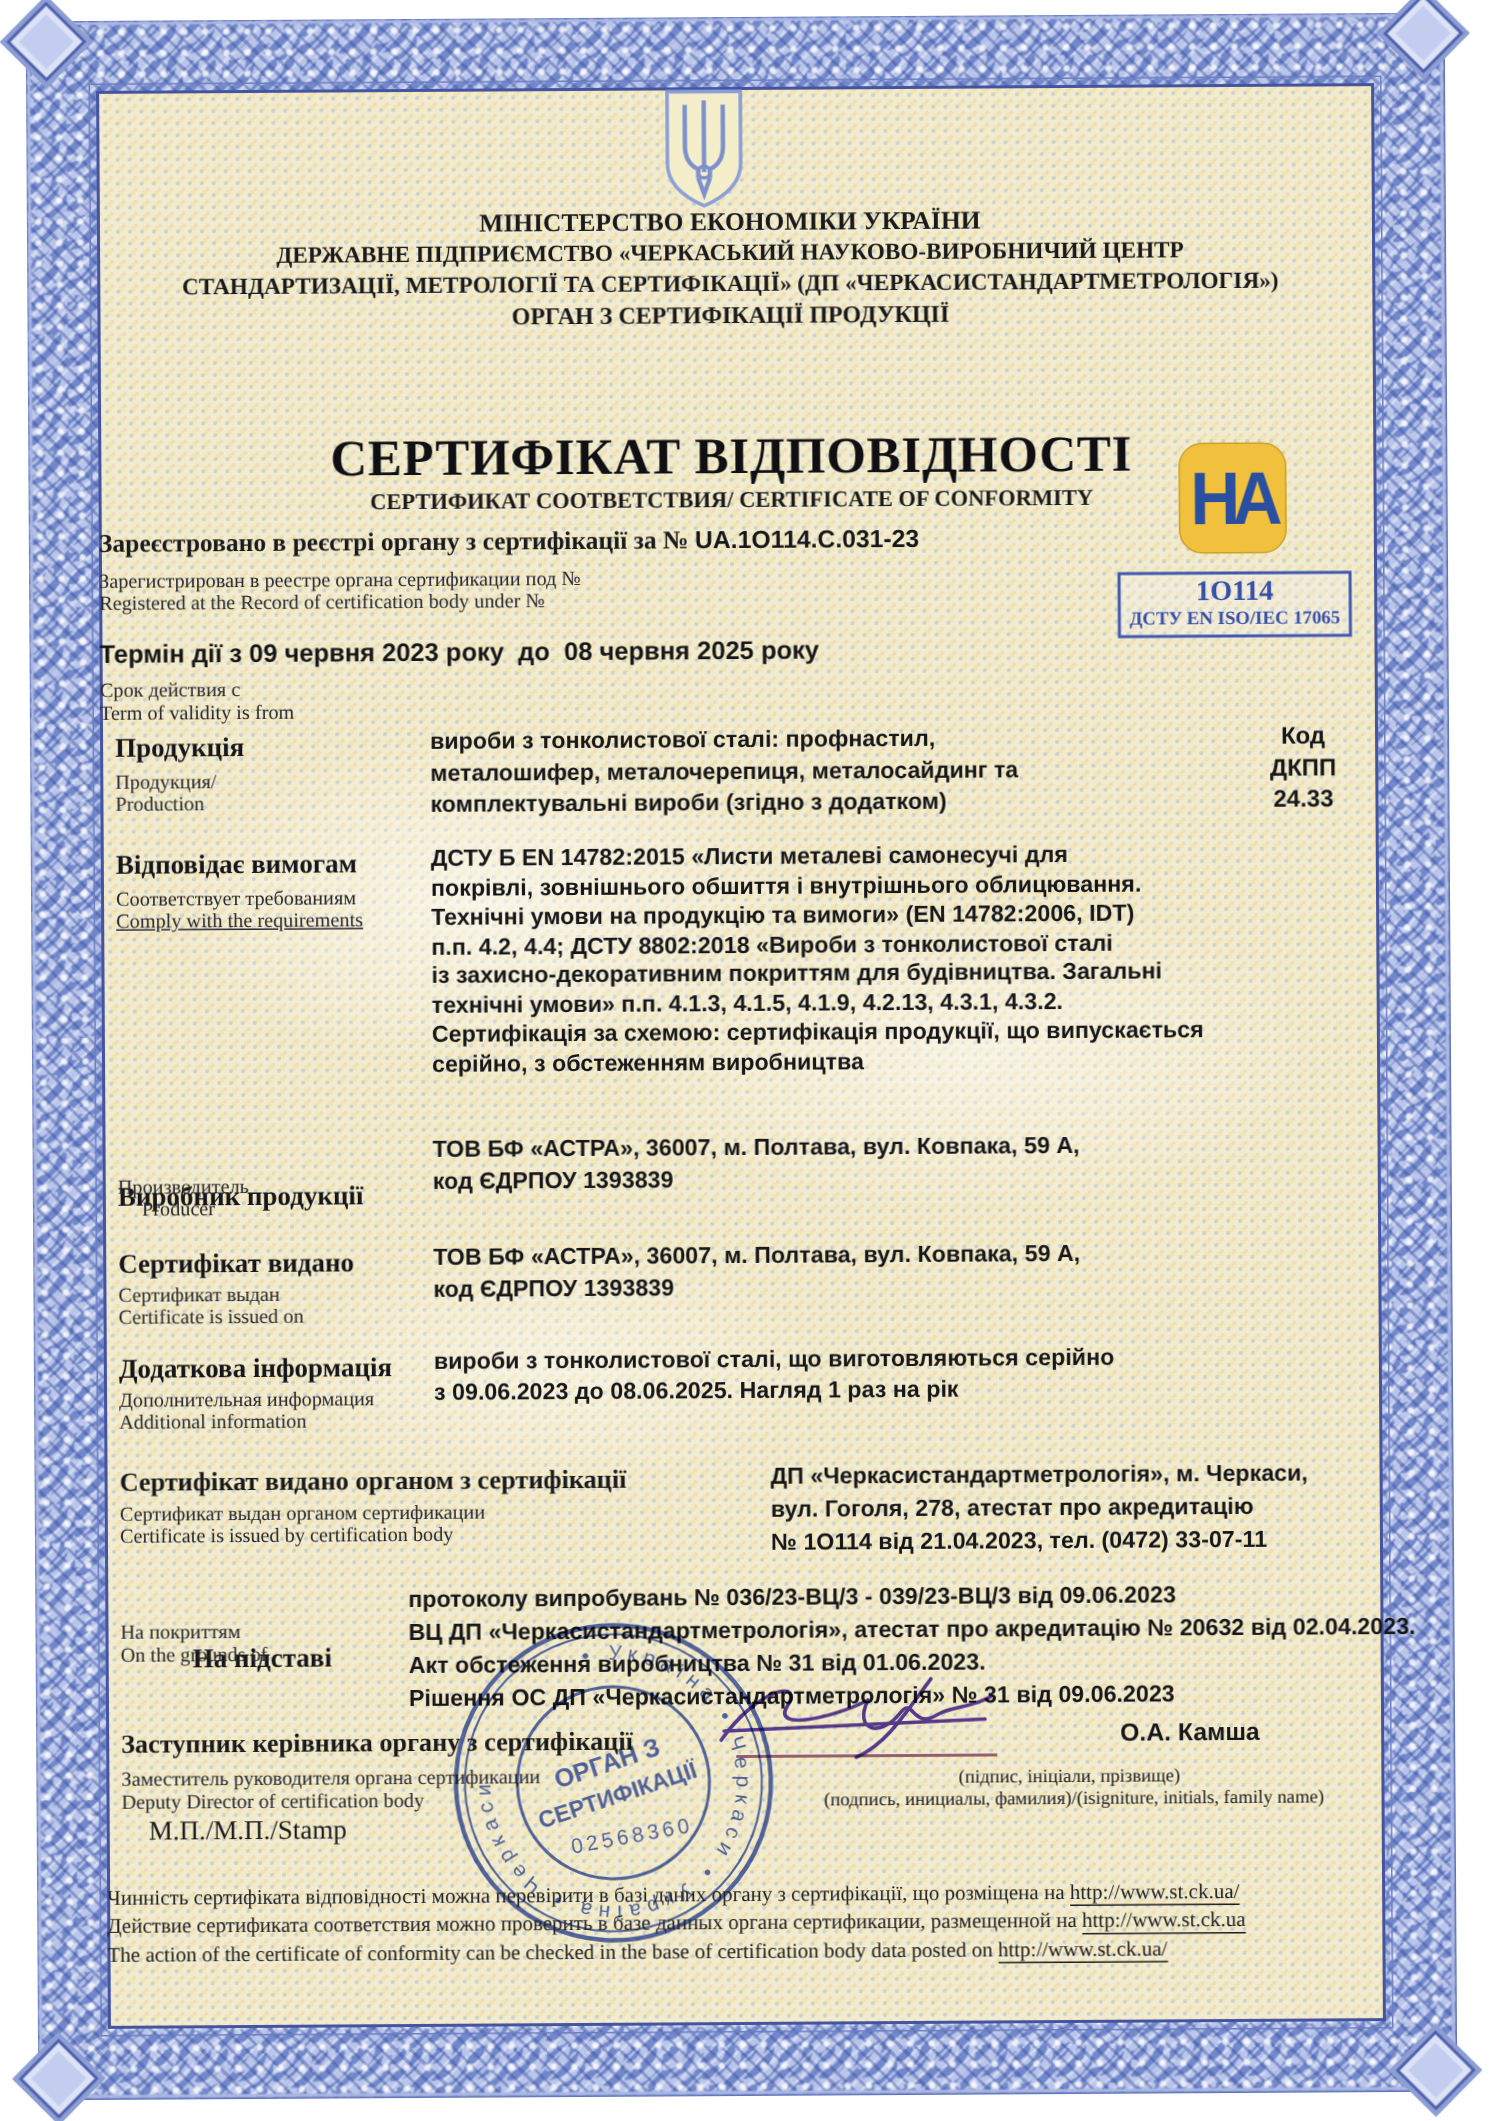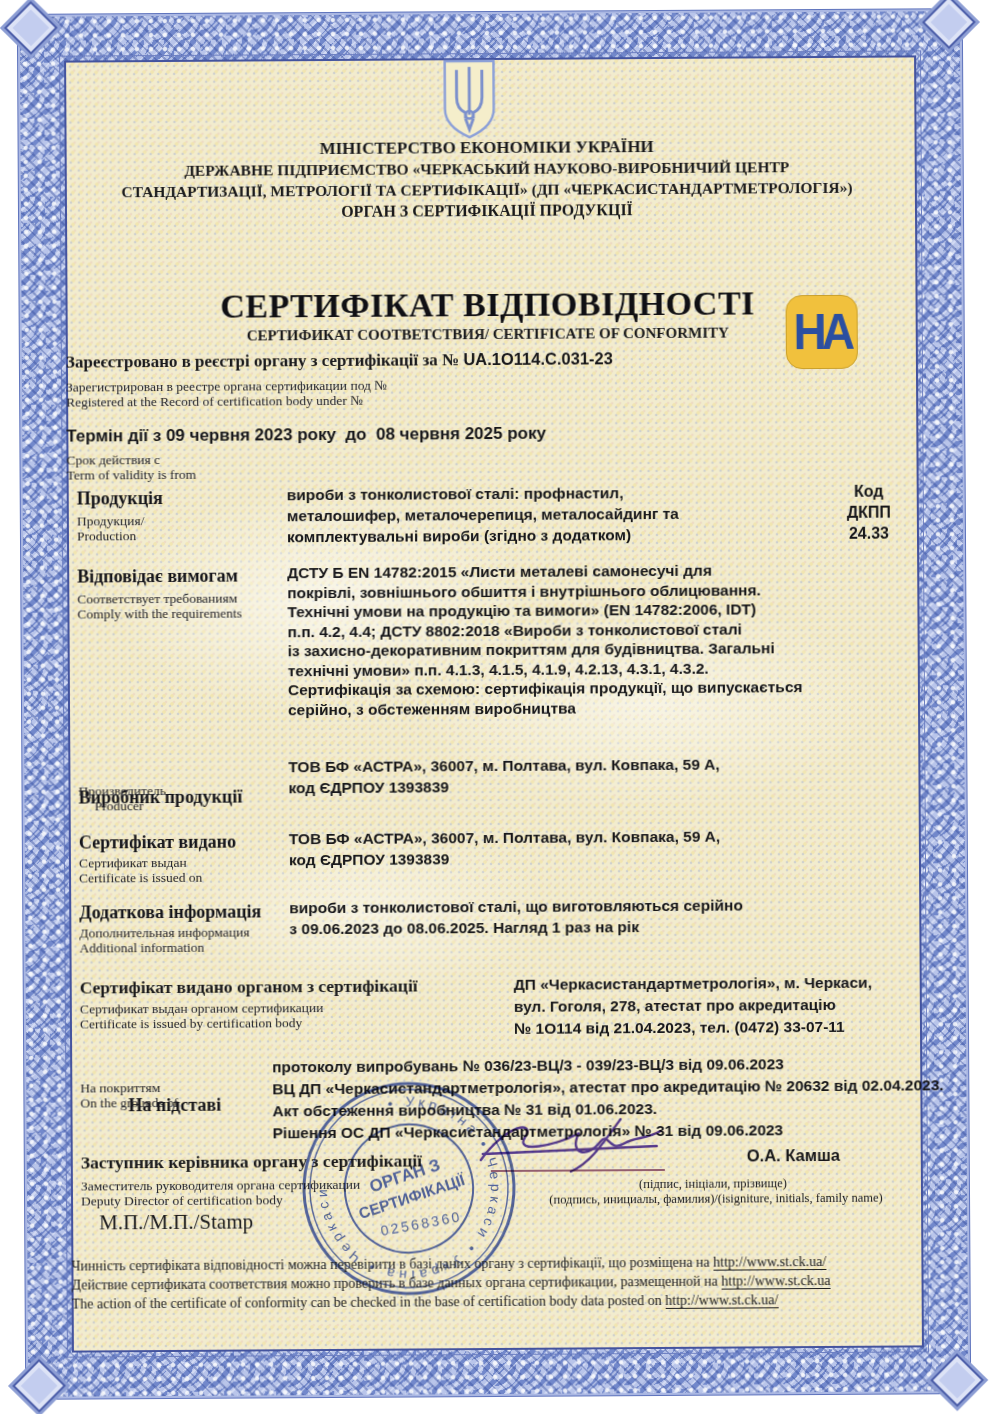--- a/index.html
+++ b/index.html
@@ -99,20 +99,24 @@
     <div class="abs ctr serifB hdr2" style="left:70px;top:160px;width:840px;">ДЕРЖАВНЕ ПІДПРИЄМСТВО «ЧЕРКАСЬКИЙ НАУКОВО-ВИРОБНИЧИЙ ЦЕНТР</div>
     <div class="abs ctr serifB hdr2" style="left:56px;top:181px;width:868px;">СТАНДАРТИЗАЦІЇ, МЕТРОЛОГІЇ ТА СЕРТИФІКАЦІЇ» (ДП «ЧЕРКАСИСТАНДАРТМЕТРОЛОГІЯ»)</div>
     <div class="abs ctr serifB hdr2" style="left:70px;top:202px;width:840px;font-size:16px;">ОРГАН З СЕРТИФІКАЦІЇ ПРОДУКЦІЇ</div>
 
     <div class="abs ctr serifB title-main" style="left:90px;top:286px;width:800px;">СЕРТИФІКАТ ВІДПОВІДНОСТІ</div>
     <div class="abs ctr serifB title-sub" style="left:90px;top:326px;width:800px;">СЕРТИФИКАТ СООТВЕТСТВИЯ/ CERTIFICATE OF CONFORMITY</div>
 
     <div class="abs na-logo">
       <span>НА</span>
     </div>
+    <div class="abs num-box serifB">
+      <div class="n1">1О114</div>
+      <div class="n2">ДСТУ EN ISO/IEC 17065</div>
+    </div>
 
     <div class="abs" style="left:68px;top:350px;font-size:17px;">
       <span class="serifB">Зареєстровано в реєстрі органу з сертифікації за № </span><span class="sansB" style="font-size:16.5px;">UA.1О114.С.031-23</span>
     </div>
     <div class="abs serifR lblS" style="left:68px;top:377px;">Зарегистрирован в реестре органа сертификации под №</div>
     <div class="abs serifR lblS" style="left:68px;top:392px;">Registered at the Record of certification body under №</div>
 
     <div class="abs sansB ws" style="left:68px;top:424px;font-size:17px;">Термін дії з 09 червня 2023 року  до  08 червня 2025 року</div>
     <div class="abs serifR lblS" style="left:68px;top:450px;">Срок действия с</div>
     <div class="abs serifR lblS" style="left:68px;top:465px;">Term of validity is from</div>
@@ -122,21 +126,21 @@
     <div class="abs serifR lblS" style="left:78px;top:526px;">Production</div>
     <div class="abs sansB cnt pre" style="left:288px;top:483px;line-height:21px;">вироби з тонколистової сталі: профнастил,
 металошифер, металочерепиця, металосайдинг та
 комплектувальні вироби (згідно з додатком)</div>
     <div class="abs sansB ctr pre" style="left:826px;top:483px;width:88px;font-size:16px;line-height:21px;">Код
 ДКПП
 24.33</div>
 
     <div class="abs serifB lblU" style="left:78px;top:564px;">Відповідає вимогам</div>
     <div class="abs serifR lblS" style="left:78px;top:589px;">Соответствует требованиям</div>
-    <div class="abs serifR lblS" style="left:78px;top:604px;">Comply with the requirements</div>
+    <div class="abs serifR lblS" style="left:78px;top:604px;text-decoration:underline;">Comply with the requirements</div>
     <div class="abs sansB cnt pre" style="left:288px;top:562px;line-height:19.5px;">ДСТУ Б EN 14782:2015 «Листи металеві самонесучі для
 покрівлі, зовнішнього обшиття і внутрішнього облицювання.
 Технічні умови на продукцію та вимоги» (EN 14782:2006, IDT)
 п.п. 4.2, 4.4; ДСТУ 8802:2018 «Вироби з тонколистової сталі
 із захисно-декоративним покриттям для будівництва. Загальні
 технічні умови» п.п. 4.1.3, 4.1.5, 4.1.9, 4.2.13, 4.3.1, 4.3.2.
 Сертифікація за схемою: сертифікація продукції, що випускається
 серійно, з обстеженням виробництва</div>
 
     <div class="abs serifB lblU" style="left:78px;top:757px;margin-top:28px;">Виробник продукції</div>
@@ -168,21 +172,21 @@
     <div class="abs serifR lblS" style="left:78px;top:1078px;">На покриттям</div>
     <div class="abs serifR lblS" style="left:78px;top:1093px;">On the grounds of</div>
     <div class="abs sansB cnt pre" style="left:270px;top:1055px;line-height:22px;">протоколу випробувань № 036/23-ВЦ/3 - 039/23-ВЦ/3 від 09.06.2023
 ВЦ ДП «Черкасистандартметрологія», атестат про акредитацію № 20632 від 02.04.2023.
 Акт обстеження виробництва № 31 від 01.06.2023.
 Рішення ОС ДП «Черкасистандартметрологія» № 31 від 09.06.2023</div>
 
     <div class="abs serifB" style="left:78px;top:1150px;font-size:17.5px;">Заступник керівника органу з сертифікації</div>
     <div class="abs serifR lblS" style="left:78px;top:1176px;">Заместитель руководителя органа сертификации</div>
     <div class="abs serifR lblS" style="left:78px;top:1191px;">Deputy Director of certification body</div>
-    <div class="abs serifR" style="left:96px;top:1208px;font-size:21px;">М.П./М.П./Stamp</div>
+    <div class="abs serifR" style="left:96px;top:1208px;font-size:18px;">М.П./М.П./Stamp</div>
 
     <div class="abs sigline"></div>
     <svg class="abs sig-svg" viewBox="0 0 210 64">
       <g stroke="#5b3fae" stroke-width="2.4" fill="none" stroke-linecap="round">
         <path d="M10 46 C36 10 66 6 54 24 C44 40 84 32 108 20"></path>
         <path d="M108 20 C98 40 116 46 130 28 C138 18 138 40 154 30 C164 24 176 26 190 18"></path>
         <path d="M150 6 C128 36 118 50 100 58"></path>
         <path d="M12 40 L186 33"></path>
       </g>
     </svg>

